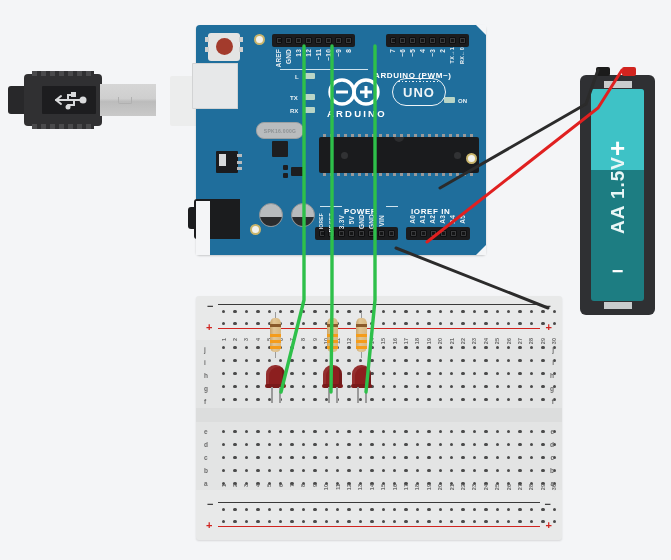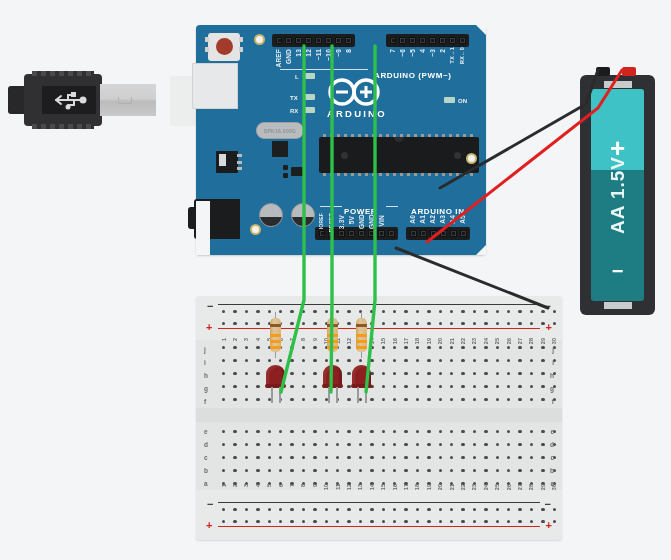--- a/index.html
+++ b/index.html
@@ -363,20 +363,21 @@
     <div class="abs" style="left:132px; top:52px; width:52px; height:30px;">
       <svg width="52" height="30" viewBox="0 0 52 30">
         <circle cx="14" cy="15" r="12" fill="none" stroke="#ffffff" stroke-width="3.4"></circle>
         <circle cx="38" cy="15" r="12" fill="none" stroke="#ffffff" stroke-width="3.4"></circle>
         <rect x="8" y="13.5" width="12" height="3" fill="#ffffff"></rect>
         <rect x="32" y="13.5" width="12" height="3" fill="#ffffff"></rect>
         <rect x="36.5" y="9" width="3" height="12" fill="#ffffff"></rect>
       </svg>
     </div>
     <div class="wordmark" style="left:131px; top:83px;">ARDUINO</div>
+    <div class="uno-badge" style="left:196px; top:53px; width:54px; height:28px;">UNO</div>
 
     <div class="xtal" style="left:60px; top:97px; width:48px; height:17px;">SPK16.000G</div>
 
     <div class="reg" style="left:20px; top:126px; width:22px; height:22px;">
       <div class="tab"></div>
       <div class="p" style="top:3px;"></div>
         <div class="p" style="top:10px;"></div>
         <div class="p" style="top:16px;"></div>
     </div>
     <div class="smd" style="left:76px; top:116px; width:16px; height:16px;"></div>
@@ -421,21 +422,21 @@
     <div class="pinlbl" style="left:182px; top:190px;">VIN</div>
 
     <div class="hdr" style="left:210px; top:202px; width:64px; height:13px;">
       <div class="hole"></div>
         <div class="hole"></div>
         <div class="hole"></div>
       <div class="hole"></div>
         <div class="hole"></div>
         <div class="hole"></div>
     </div>
-    <div class="seclbl" style="left:215px; top:182px;">ARDUINO IN</div>
+    <div class="seclbl" style="left:215px; top:182px;">IOREF IN</div>
     <div class="pinlbl" style="left:213px; top:190px;">A0</div>
     <div class="pinlbl" style="left:223px; top:190px;">A1</div>
     <div class="pinlbl" style="left:233px; top:190px;">A2</div>
     <div class="pinlbl" style="left:243px; top:190px;">A3</div>
     <div class="pinlbl" style="left:253px; top:190px;">A4</div>
     <div class="pinlbl" style="left:263px; top:190px;">A5</div>
   </div>
 
   <div class="abs" id="battery">
     <div class="bat-holder"></div>

